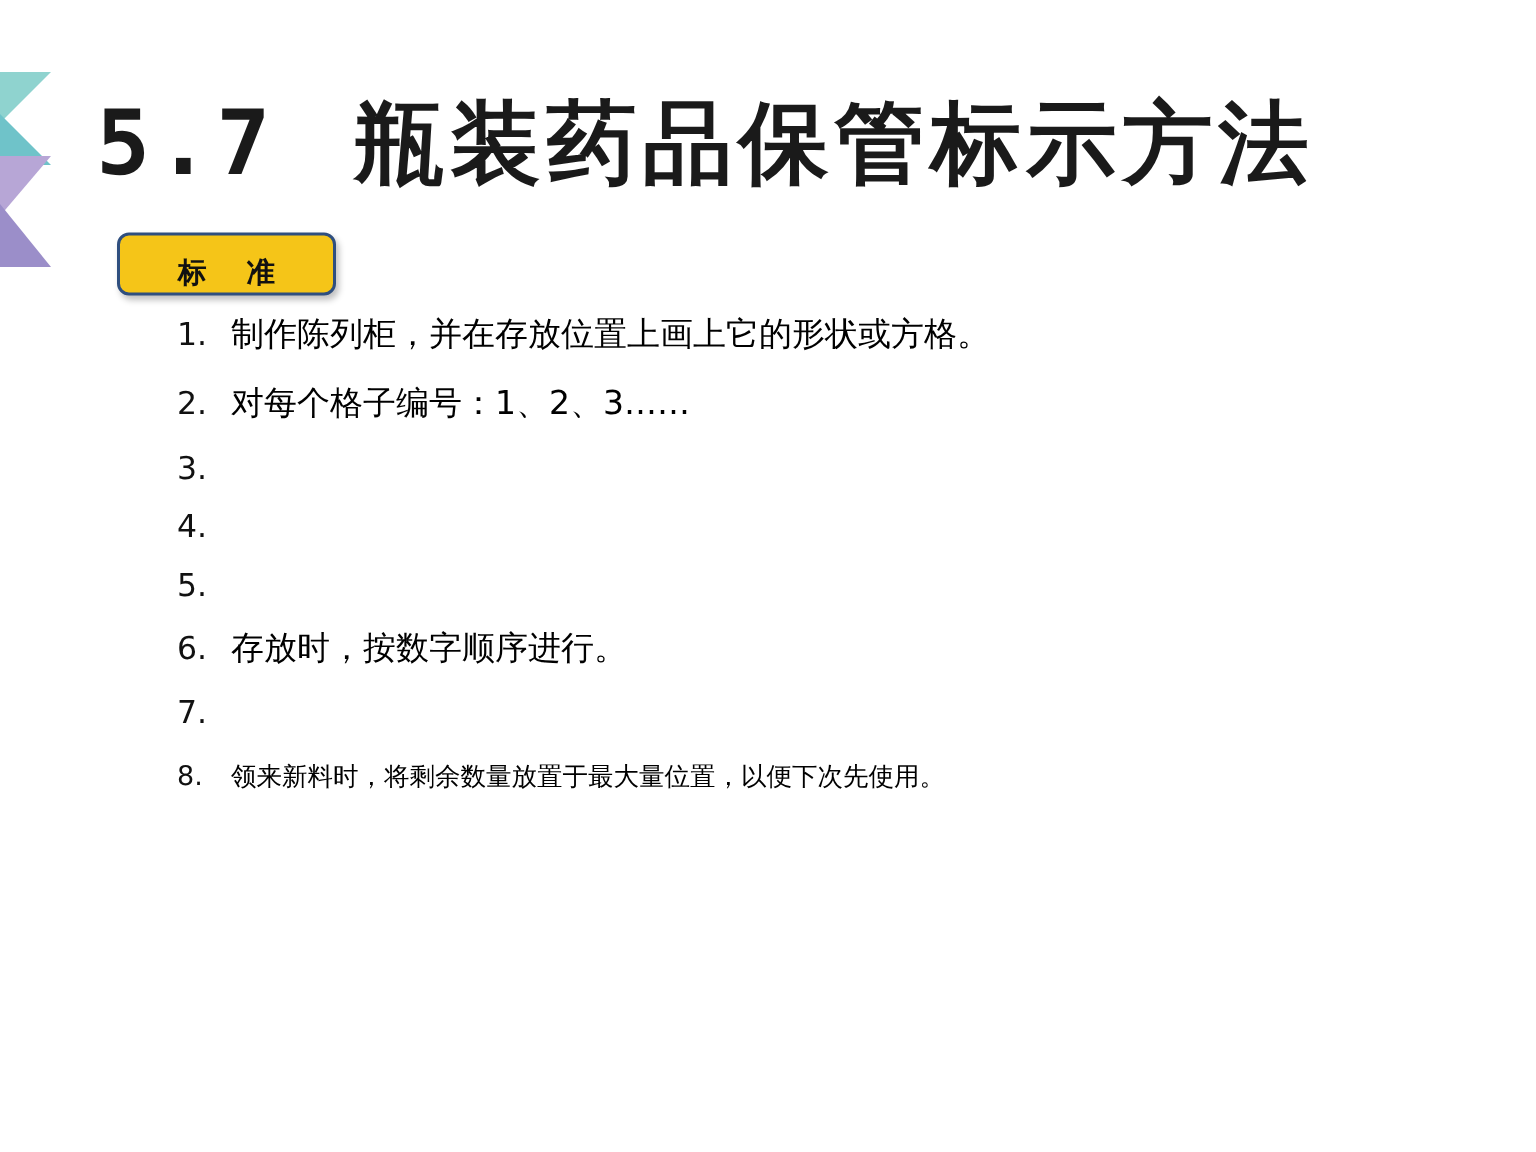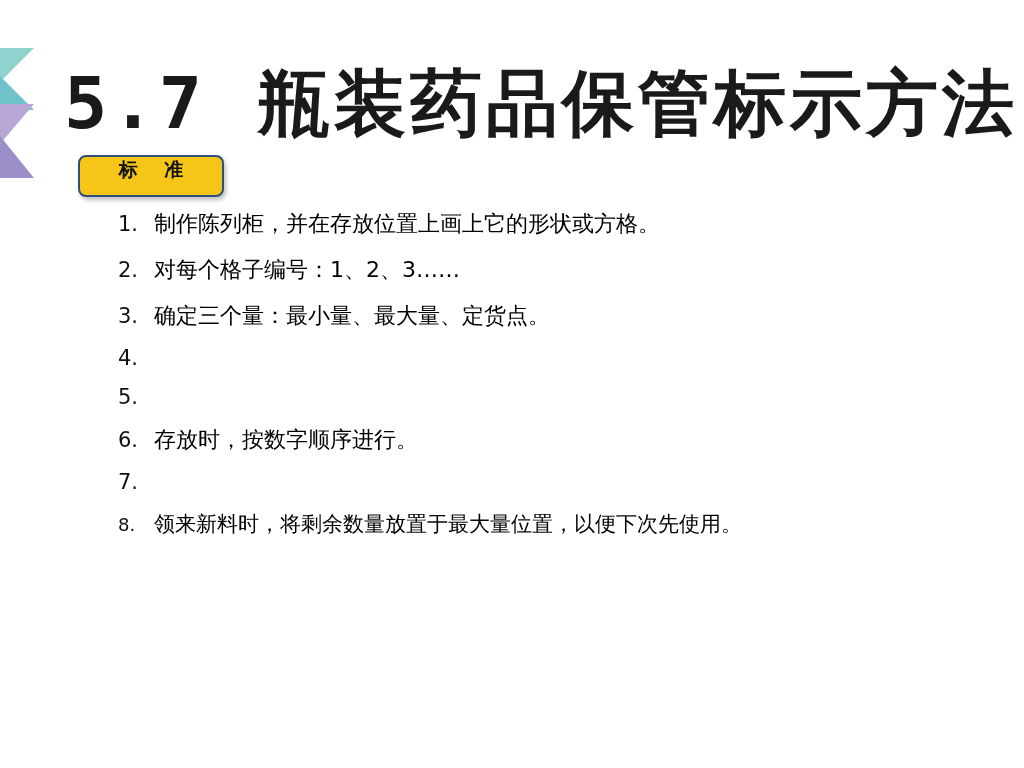--- a/index.html
+++ b/index.html
@@ -35,21 +35,21 @@
   .c3 { left:0;  top:56px; border-left:34px solid #b7a6d6; border-bottom:40px solid transparent; }
   .c4 { left:0;  top:88px; border-left:34px solid #9b8ec9; border-top:42px solid transparent; }
   .c5 { left:0;  top:18px; width:20px; height:30px; background:#7ec8c4; border:0; }
   .c6 { left:8px; top:70px; width:26px; height:28px; background:#a99ad2; border:0; }
 
   
   .slide-title {
     position: absolute;
     left: 64px;
     top: 56px;
-    font-size: 72px;
+    font-size: 60px;
     font-weight: bold;
     letter-spacing: 2px;
     color: #1a1a1a;
     font-family: "DejaVu Sans", "Liberation Sans", sans-serif;
     white-space: nowrap;
   }
   .slide-title .num {
     font-family: "DejaVu Sans Mono", "Liberation Mono", monospace;
     letter-spacing: 4px;
   }
@@ -64,21 +64,21 @@
     position: absolute;
     left: 78px;
     top: 155px;
     width: 142px;
     height: 38px;
     background: #f5c518;
     border: 2px solid #2f4f7f;
     border-radius: 8px;
     box-shadow: 2px 3px 4px rgba(0,0,0,0.25);
     display: flex;
-    align-items: flex-start;
+    align-items: flex-end;
     justify-content: center;
   }
   .badge-label {
     font-size: 19px;
     font-weight: bold;
     color: #111;
     letter-spacing: 10px;
     padding-left: 10px;
     font-family: "DejaVu Sans", "Liberation Sans", sans-serif;
   }
@@ -103,21 +103,21 @@
     color: #111;
   }
   .point-text {
     font-size: 22px;
     line-height: 31px;
     color: #000000;
     font-family: "DejaVu Sans", "Liberation Sans", sans-serif;
     white-space: nowrap;
   }
   .point-row.small .point-num { font-size: 18px; }
-  .point-row.small .point-text { font-size: 21px; font-family: Liberation Serif, serif; }
+  .point-row.small .point-text { font-size: 17px; font-family: Liberation Serif, serif; }
 </style>
 </head>
 <body>
 
 <div class="corner-decor">
   <span class="tri c1"></span>
   <span class="tri c2"></span>
   <span class="tri c3"></span>
   <span class="tri c4"></span>
   <span class="tri c5"></span>
@@ -136,21 +136,20 @@
   <div class="point-row">
     <span class="point-num">1.</span>
     <span class="point-text">制作陈列柜，并在存放位置上画上它的形状或方格。</span>
   </div>
   <div class="point-row">
     <span class="point-num">2.</span>
     <span class="point-text">对每个格子编号：1、2、3……</span>
   </div>
   <div class="point-row">
     <span class="point-num">3.</span>
-    <span class="point-text">确定三个量：最小量、最大量、定货点。</span>
   </div>
   <div class="point-row">
     <span class="point-num">4.</span>
   </div>
   <div class="point-row">
     <span class="point-num">5.</span>
   </div>
   <div class="point-row">
     <span class="point-num">6.</span>
     <span class="point-text">存放时，按数字顺序进行。</span>

